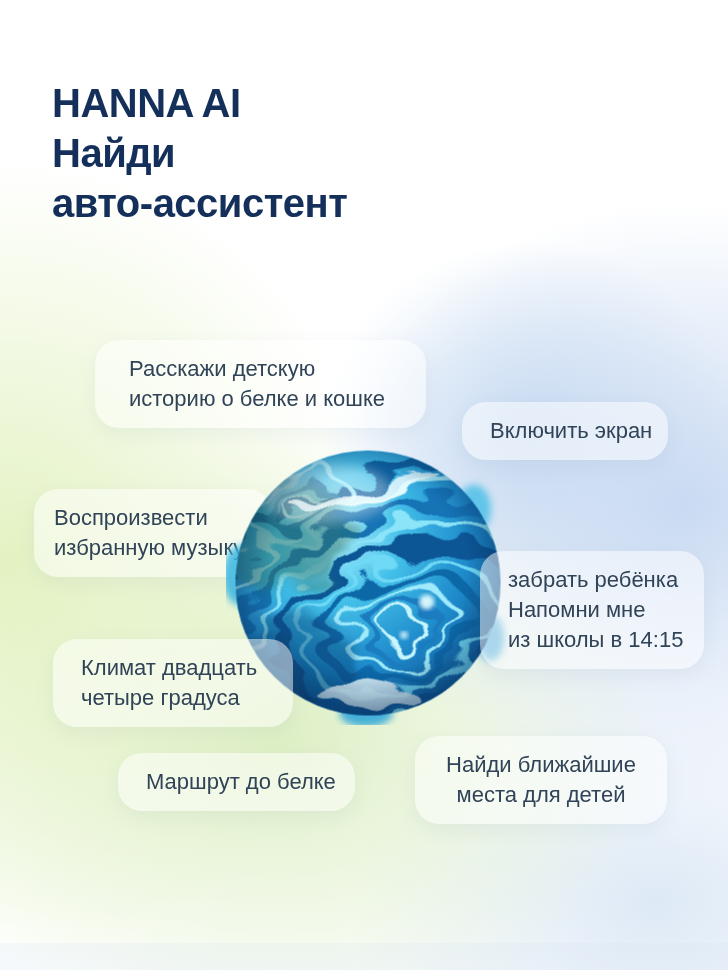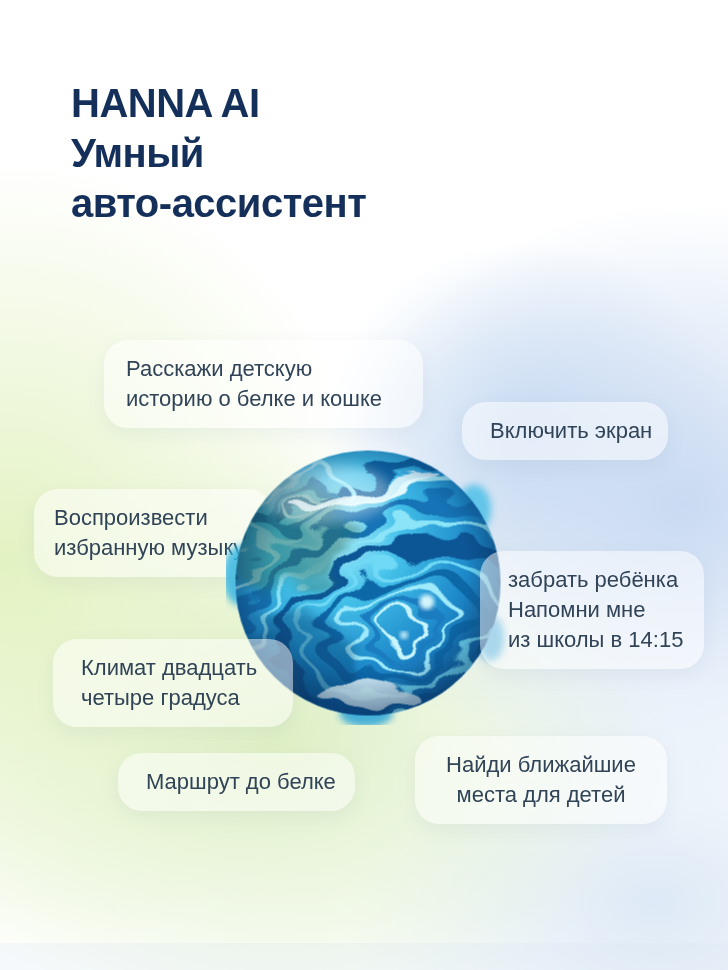--- a/index.html
+++ b/index.html
@@ -16,52 +16,52 @@
       radial-gradient(430px 300px at 90% 93%, #dde9f6 0%, rgba(221,233,246,0) 72%),
       #ffffff;
   }
   .bottom-band{
     position:absolute;left:0;bottom:0;width:728px;height:27px;
     background:rgba(214,228,240,0.22);
   }
   .title{
     position:absolute;left:52px;top:78px;
     color:var(--title-text,#14305a);
-    font-size:40px;font-weight:700;line-height:50px;letter-spacing:-0.5px;margin-left:19px;
+    font-size:40px;font-weight:700;line-height:50px;letter-spacing:-0.5px;
   }
   .bubble{
     position:absolute;
     background:var(--bubble-bg,rgba(255,255,255,0.5));
     border-radius:24px;
     padding:14px 28px;
     color:var(--bubble-text,#304357);
     font-size:22px;line-height:30px;font-weight:400;
     box-shadow:0 6px 18px rgba(120,150,170,0.10);
     white-space:nowrap;
   }
   .bubble .line{display:block;}
-  .b-story   {left:104px;  top:340px; width:269px; padding-left:22px; padding-right:28px; z-index:3;}
+  .b-story   {left:95px;  top:340px; width:269px; padding-left:34px; padding-right:28px; z-index:3;}
   .b-screen  {left:462px; top:402px; width:150px; z-index:3;}
   .b-music   {left:34px;  top:489px; width:190px; padding-left:20px; z-index:1;}
   .b-remind  {left:480px; top:551px; width:168px; z-index:4;}
   .b-climate {left:53px;  top:639px; width:184px; z-index:4;}
   .b-route   {left:118px; top:753px; width:181px; z-index:4;}
   .b-places  {left:415px; top:736px; width:196px; z-index:4;text-align:center;}
   .orb{
     position:absolute;left:226px;top:441px;width:284px;height:284px;z-index:2;
   }
 </style>
 </head>
 <body>
 
 <div class="stage">
 
   <div class="title">
     <div>HANNA AI</div>
-    <div>Умный</div>
+    <div>Найди</div>
     <div>авто-ассистент</div>
   </div>
 
   <div class="bubble b-story">
     <span class="line">Расскажи детскую</span>
     <span class="line">историю о белке и кошке</span>
   </div>
 
   <div class="bubble b-screen">
     <span class="line">Включить экран</span>

